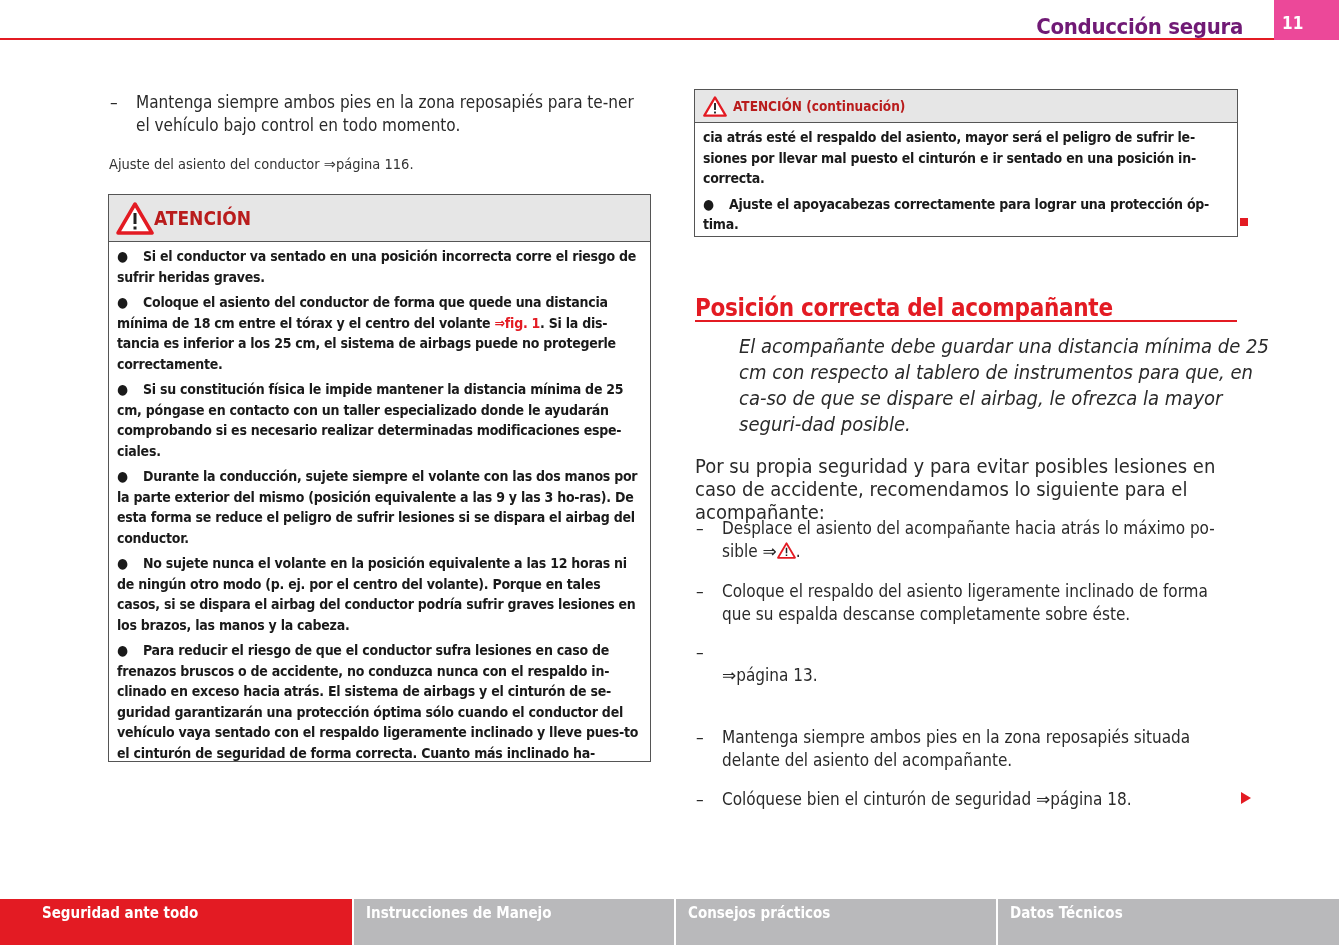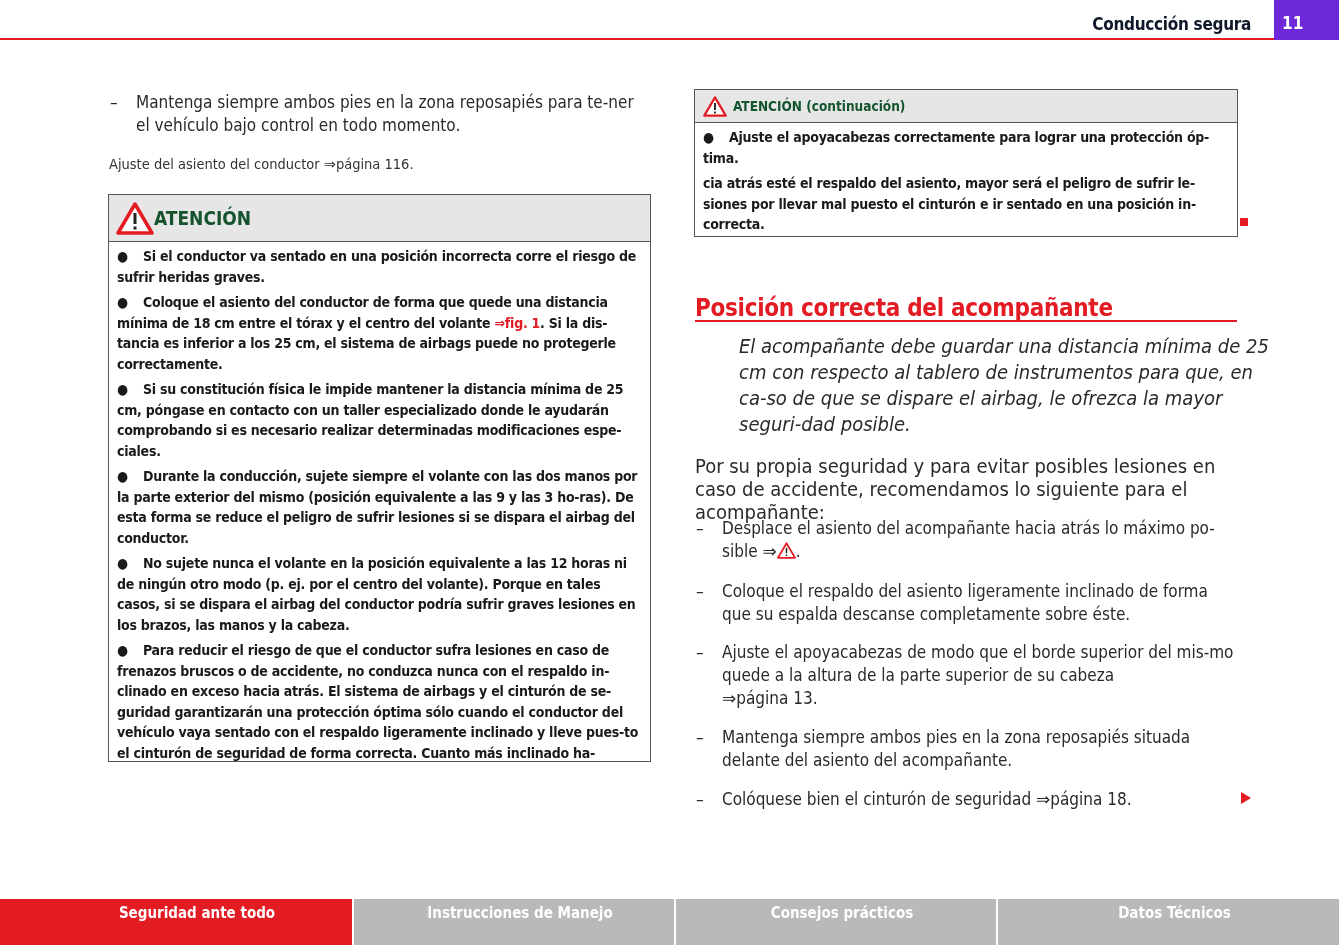--- a/index.html
+++ b/index.html
@@ -5,52 +5,52 @@
   html, body { margin:0; padding:0; }
   body {
     width:1339px; height:945px; position:relative; overflow:hidden;
     background:#ffffff; color:#222222;
     font-family:"DejaVu Sans Condensed","DejaVu Sans", "Liberation Sans", sans-serif;
   }
   .abs { position:absolute; }
 
   
   .hdr-line { left:0; top:38px; width:1274px; height:2px; background:#e31b23; }
-  .hdr-title { right:88px; top:14px; font-size:17px; font-weight:bold; color:#0f172a; letter-spacing:-0.3px; }
-  .hdr-page { left:1274px; top:0; width:65px; height:40px; background:#6d28d9; color:#fff;
+  .hdr-title { right:96px; top:14px; font-size:22px; font-weight:bold; color:#701a75; letter-spacing:-0.3px; }
+  .hdr-page { left:1274px; top:0; width:65px; height:40px; background:#ec4899; color:#fff;
               font-size:17px; font-weight:bold; box-sizing:border-box; padding:13px 0 0 8px; }
 
   
   .dash-item { position:absolute; font-size:17px; line-height:23px; color:#2a2a2a; }
   .dash-item .dash { position:absolute; left:0; top:0; }
   .dash-item .txt { display:block; margin-left:26px; }
   .small-ref { font-size:14.5px; color:#333; }
   .arrow { font-family:"DejaVu Sans", sans-serif; }
   .red { color:#e31b23; }
 
   
   .warn { position:absolute; border:1px solid #555; box-sizing:border-box; background:#fff; }
   .warn-head { background:#e6e6e6; border-bottom:1px solid #555; display:flex; align-items:center; box-sizing:border-box; }
-  .warn-head .ttl { font-weight:bold; color:#14532d;text-align:right; }
+  .warn-head .ttl { font-weight:bold; color:#b91c1c;text-align:right; }
   .warn-body { padding:4px 8px 6px 8px; font-size:14px; line-height:20.5px; font-weight:bold; color:#1a1a1a; letter-spacing:-0.25px; }
   .warn-body p { margin:0 0 5px 0; }
   .warn-body .bul { display:inline-block; width:26px; }
   .tri svg { display:block; }
 
   
   .sec-h { left:695px; top:294px; width:542px; font-size:24px; font-weight:bold; color:#e31b23; letter-spacing:-0.3px; }
   .sec-line { left:695px; top:320px; width:542px; height:2px; background:#e31b23; }
   .intro-it { left:695px; top:333px; width:545px; font-size:20px; line-height:26px; font-style:italic; color:#2a2a2a;margin-left:44px; }
   .para { left:695px; top:455px; width:545px; font-size:20px; line-height:23px; color:#2a2a2a; }
 
   .end-mark { left:1240px; top:218px; width:8px; height:8px; background:#e31b23; }
   .cont-arrow { left:1241px; top:792px; width:0; height:0; border-left:10px solid #e31b23; border-top:6px solid transparent; border-bottom:6px solid transparent; }
 
   
-  .foot { top:899px; height:46px; box-sizing:border-box; padding:5px 0 0 12px; font-size:15px; font-weight:bold; color:#fff;text-align:center; }
+  .foot { top:899px; height:46px; box-sizing:border-box; padding:5px 0 0 12px; font-size:15px; font-weight:bold; color:#fff; }
   .foot.active { background:#e31b23; padding-left:42px; }
   .foot.inactive { background:#b9b9bb; }
 </style>
 </head>
 <body>
 
 <div class="abs hdr-line"></div>
 <div class="abs hdr-title">Conducción segura</div>
 <div class="abs hdr-page">11</div>
 
@@ -89,22 +89,22 @@
     <span class="tri">
       <svg width="24" height="21" viewBox="0 0 38 33">
           <path d="M19 2 L36 31 L2 31 Z" fill="#fff" stroke="#e31b23" stroke-width="3.5" stroke-linejoin="round"></path>
           <rect x="17.5" y="11" width="3" height="11" fill="#222"></rect>
           <rect x="17.5" y="24.5" width="3" height="3" fill="#222"></rect>
         </svg>
     </span>
     <span class="ttl" style="font-size:13.5px; margin-left:6px;">ATENCIÓN (continuación)</span>
   </div>
   <div class="warn-body">
+    <p><span>cia atrás esté el respaldo del asiento, mayor será el peligro de sufrir le-siones por llevar mal puesto el cinturón e ir sentado en una posición in-correcta.</span></p>
     <p><span class="bul">●</span><span>Ajuste el apoyacabezas correctamente para lograr una protección óp-tima.</span></p>
-    <p><span>cia atrás esté el respaldo del asiento, mayor será el peligro de sufrir le-siones por llevar mal puesto el cinturón e ir sentado en una posición in-correcta.</span></p>
   </div>
 </div>
 <div class="abs end-mark"></div>
 
 <div class="abs sec-h">Posición correcta del acompañante</div>
 <div class="abs sec-line"></div>
 <div class="abs intro-it">El acompañante debe guardar una distancia mínima de 25 cm con respecto al tablero de instrumentos para que, en ca-so de que se dispare el airbag, le ofrezca la mayor seguri-dad posible.</div>
 <div class="abs para">Por su propia seguridad y para evitar posibles lesiones en caso de accidente, recomendamos lo siguiente para el acompañante:</div>
 
 <div class="dash-item" style="left:696px; top:517px; width:545px;">
@@ -116,21 +116,21 @@
         </svg></span><span>.</span></span>
 </div>
 
 <div class="dash-item" style="left:696px; top:580px; width:545px;">
   <span class="dash">–</span>
   <span class="txt">Coloque el respaldo del asiento ligeramente inclinado de forma que su espalda descanse completamente sobre éste.</span>
 </div>
 
 <div class="dash-item" style="left:696px; top:641px; width:545px;">
   <span class="dash">–</span>
-  <span class="txt"><span>Ajuste el apoyacabezas de modo que el borde superior del mis-mo quede a la altura de la parte superior de su cabeza</span><br><span class="arrow">⇒</span><span>página 13.</span></span>
+  <span class="txt"><br><span class="arrow">⇒</span><span>página 13.</span></span>
 </div>
 
 <div class="dash-item" style="left:696px; top:726px; width:545px;">
   <span class="dash">–</span>
   <span class="txt">Mantenga siempre ambos pies en la zona reposapiés situada delante del asiento del acompañante.</span>
 </div>
 
 <div class="dash-item" style="left:696px; top:788px; width:545px;">
   <span class="dash">–</span>
   <span class="txt"><span>Colóquese bien el cinturón de seguridad </span><span class="arrow">⇒</span><span>página 18.</span></span>

